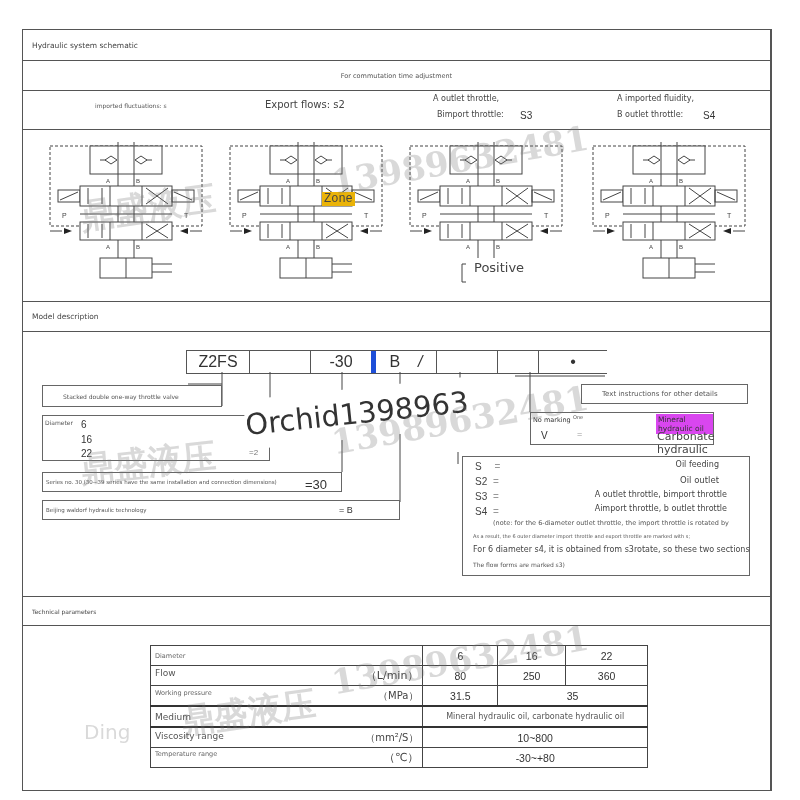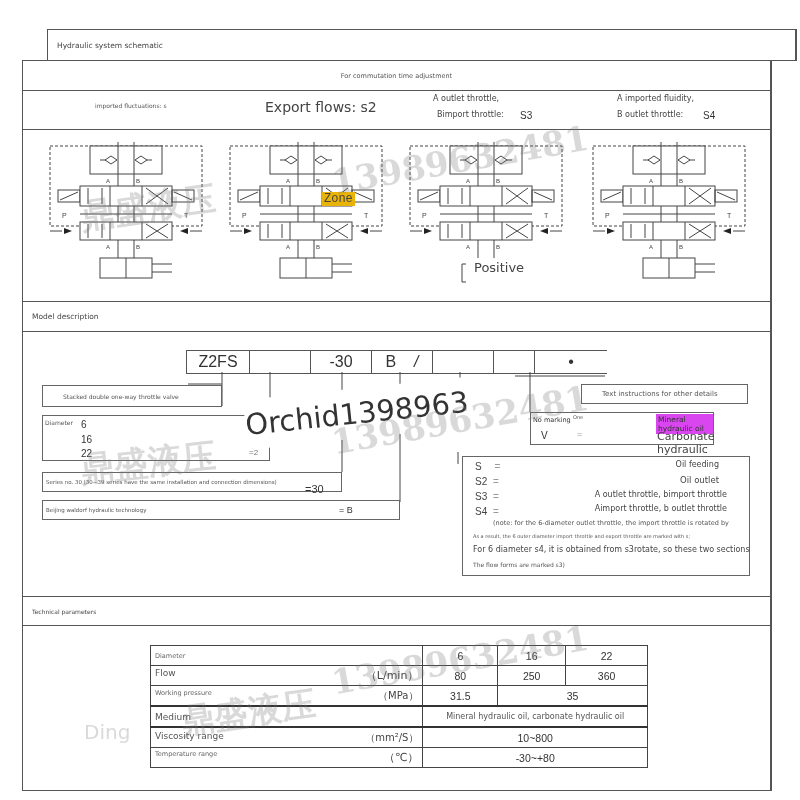--- a/index.html
+++ b/index.html
@@ -14,29 +14,29 @@
   .wm{position:absolute;color:rgba(120,120,120,0.28);font-family:"DejaVu Serif",serif;font-weight:bold;pointer-events:none;}
   table.tp{position:absolute;left:150px;top:645px;width:498px;border-collapse:collapse;font-size:10.5px;}
   table.tp td{border:1px solid #444;height:19px;padding:0 4px;color:#333;}
   table.tp td.lbl{font-size:6.5px;color:#666;}
   table.tp td.lblb{font-size:9px;color:#555;}
   table.tp td.c{text-align:center;font-family:"Liberation Sans",sans-serif;}
 </style>
 </head>
 <body>
 
-<div class="frame hdr" style="top:29px;height:32px;margin-left:25px;">
+<div class="frame hdr" style="top:29px;height:32px;">
   <span>Hydraulic system schematic</span>
 </div>
 <div class="frame" style="top:60px;height:31px;display:flex;align-items:center;justify-content:center;">
   <span class="small" style="font-size:6.5px;">For commutation time adjustment</span>
 </div>
 <div class="frame" style="top:90px;height:40px;">
   <span class="abs small" style="left:72px;top:11px;font-size:6px;">imported fluctuations: s</span>
-  <span class="abs" style="left:242px;top:8px;font-size:14px;color:#444;">Export flows: s2</span>
+  <span class="abs" style="left:242px;top:8px;font-size:10px;color:#444;">Export flows: s2</span>
   <span class="abs" style="left:410px;top:3px;font-size:8px;color:#444;">A outlet throttle,</span>
   <span class="abs" style="left:414px;top:19px;font-size:8px;color:#444;">Bimport throttle:</span>
   <span class="abs mono" style="left:497px;top:19px;font-size:10px;color:#333;">S3</span>
   <span class="abs" style="left:594px;top:3px;font-size:8px;color:#444;">A imported fluidity,</span>
   <span class="abs" style="left:594px;top:19px;font-size:8px;color:#444;">B outlet throttle:</span>
   <span class="abs mono" style="left:680px;top:19px;font-size:10px;color:#333;">S4</span>
 </div>
 <div class="frame" style="top:129px;height:173px;"></div>
 <div class="frame hdr" style="top:301px;height:31px;">
   <span>Model description</span>
@@ -117,21 +117,21 @@
       <use href="#cyl"></use>
     </g>
   <path d="M466 264 h-4 v18 h4" fill="none" stroke="#444"></path>
 </svg>
 <span class="abs" style="left:322px;top:192px;font-size:12px;color:#444;background:#eab308;padding:0 2px;font-family:Liberation Mono, monospace;">Zone</span>
 <span class="abs" style="left:474px;top:260px;font-size:13px;color:#444;">Positive</span>
 
 <div class="abs" style="left:186px;top:350px;width:420px;height:22px;border-top:1px solid #555;border-bottom:1px solid #555;border-left:1px solid #555;display:flex;font-family:'Liberation Sans',sans-serif;font-size:16px;color:#333;">
   <div style="width:62px;border-right:1px solid #555;display:flex;align-items:center;justify-content:center;">Z2FS</div>
   <div style="width:60px;border-right:1px solid #555;"></div>
-  <div style="width:60px;border-right:1px solid #1d4ed8;display:flex;align-items:center;justify-content:center;">-30</div>
+  <div style="width:60px;border-right:5px solid #1d4ed8;display:flex;align-items:center;justify-content:center;">-30</div>
   <div style="width:60px;border-right:1px solid #555;display:flex;align-items:center;justify-content:center;gap:18px;">
     <span>B</span>
       <span style="font-style:italic;">/</span>
   </div>
   <div style="width:60px;border-right:1px solid #555;"></div>
   <div style="width:40px;border-right:1px solid #555;"></div>
   <div style="flex:1;display:flex;align-items:center;justify-content:center;">•</div>
 </div>
 
 <svg class="abs" style="left:0;top:372px;" width="800" height="150">
@@ -155,21 +155,21 @@
   <span class="abs small" style="left:2px;top:3px;font-size:6px;">Diameter</span>
   <span class="abs mono" style="left:38px;top:3px;font-size:10px;">6</span>
   <span class="abs mono" style="left:38px;top:18px;font-size:10px;">16</span>
   <span class="abs mono" style="left:38px;top:32px;font-size:10px;">22</span>
   <span class="abs mono" style="left:206px;top:3px;font-size:8px;color:#777;">=6</span>
   <span class="abs mono" style="left:206px;top:18px;font-size:8px;color:#777;">=1</span>
   <span class="abs mono" style="left:206px;top:32px;font-size:8px;color:#777;">=2</span>
 </div>
 <div class="box" style="left:42px;top:472px;width:300px;height:20px;display:flex;align-items:center;padding-left:3px;">
   <span class="small" style="font-size:5.5px;">Series no. 30 (30~39 series have the same installation and connection dimensions)</span>
-  <span class="abs mono" style="left:262px;top:10px;font-size:11px;">=30</span>
+  <span class="abs mono" style="left:262px;top:4px;font-size:13px;">=30</span>
 </div>
 <div class="box" style="left:42px;top:500px;width:358px;height:20px;display:flex;align-items:center;padding-left:3px;">
   <span class="small" style="font-size:5.5px;">Beijing waldorf hydraulic technology</span>
   <span class="abs mono" style="left:296px;top:4px;font-size:9px;">= B</span>
 </div>
 
 <div class="box" style="left:581px;top:384px;width:167px;height:20px;display:flex;align-items:center;padding-left:20px;">
   <span class="small" style="font-size:7px;">Text instructions for other details</span>
 </div>
 <div class="box" style="left:530px;top:412px;width:184px;height:33px;">

